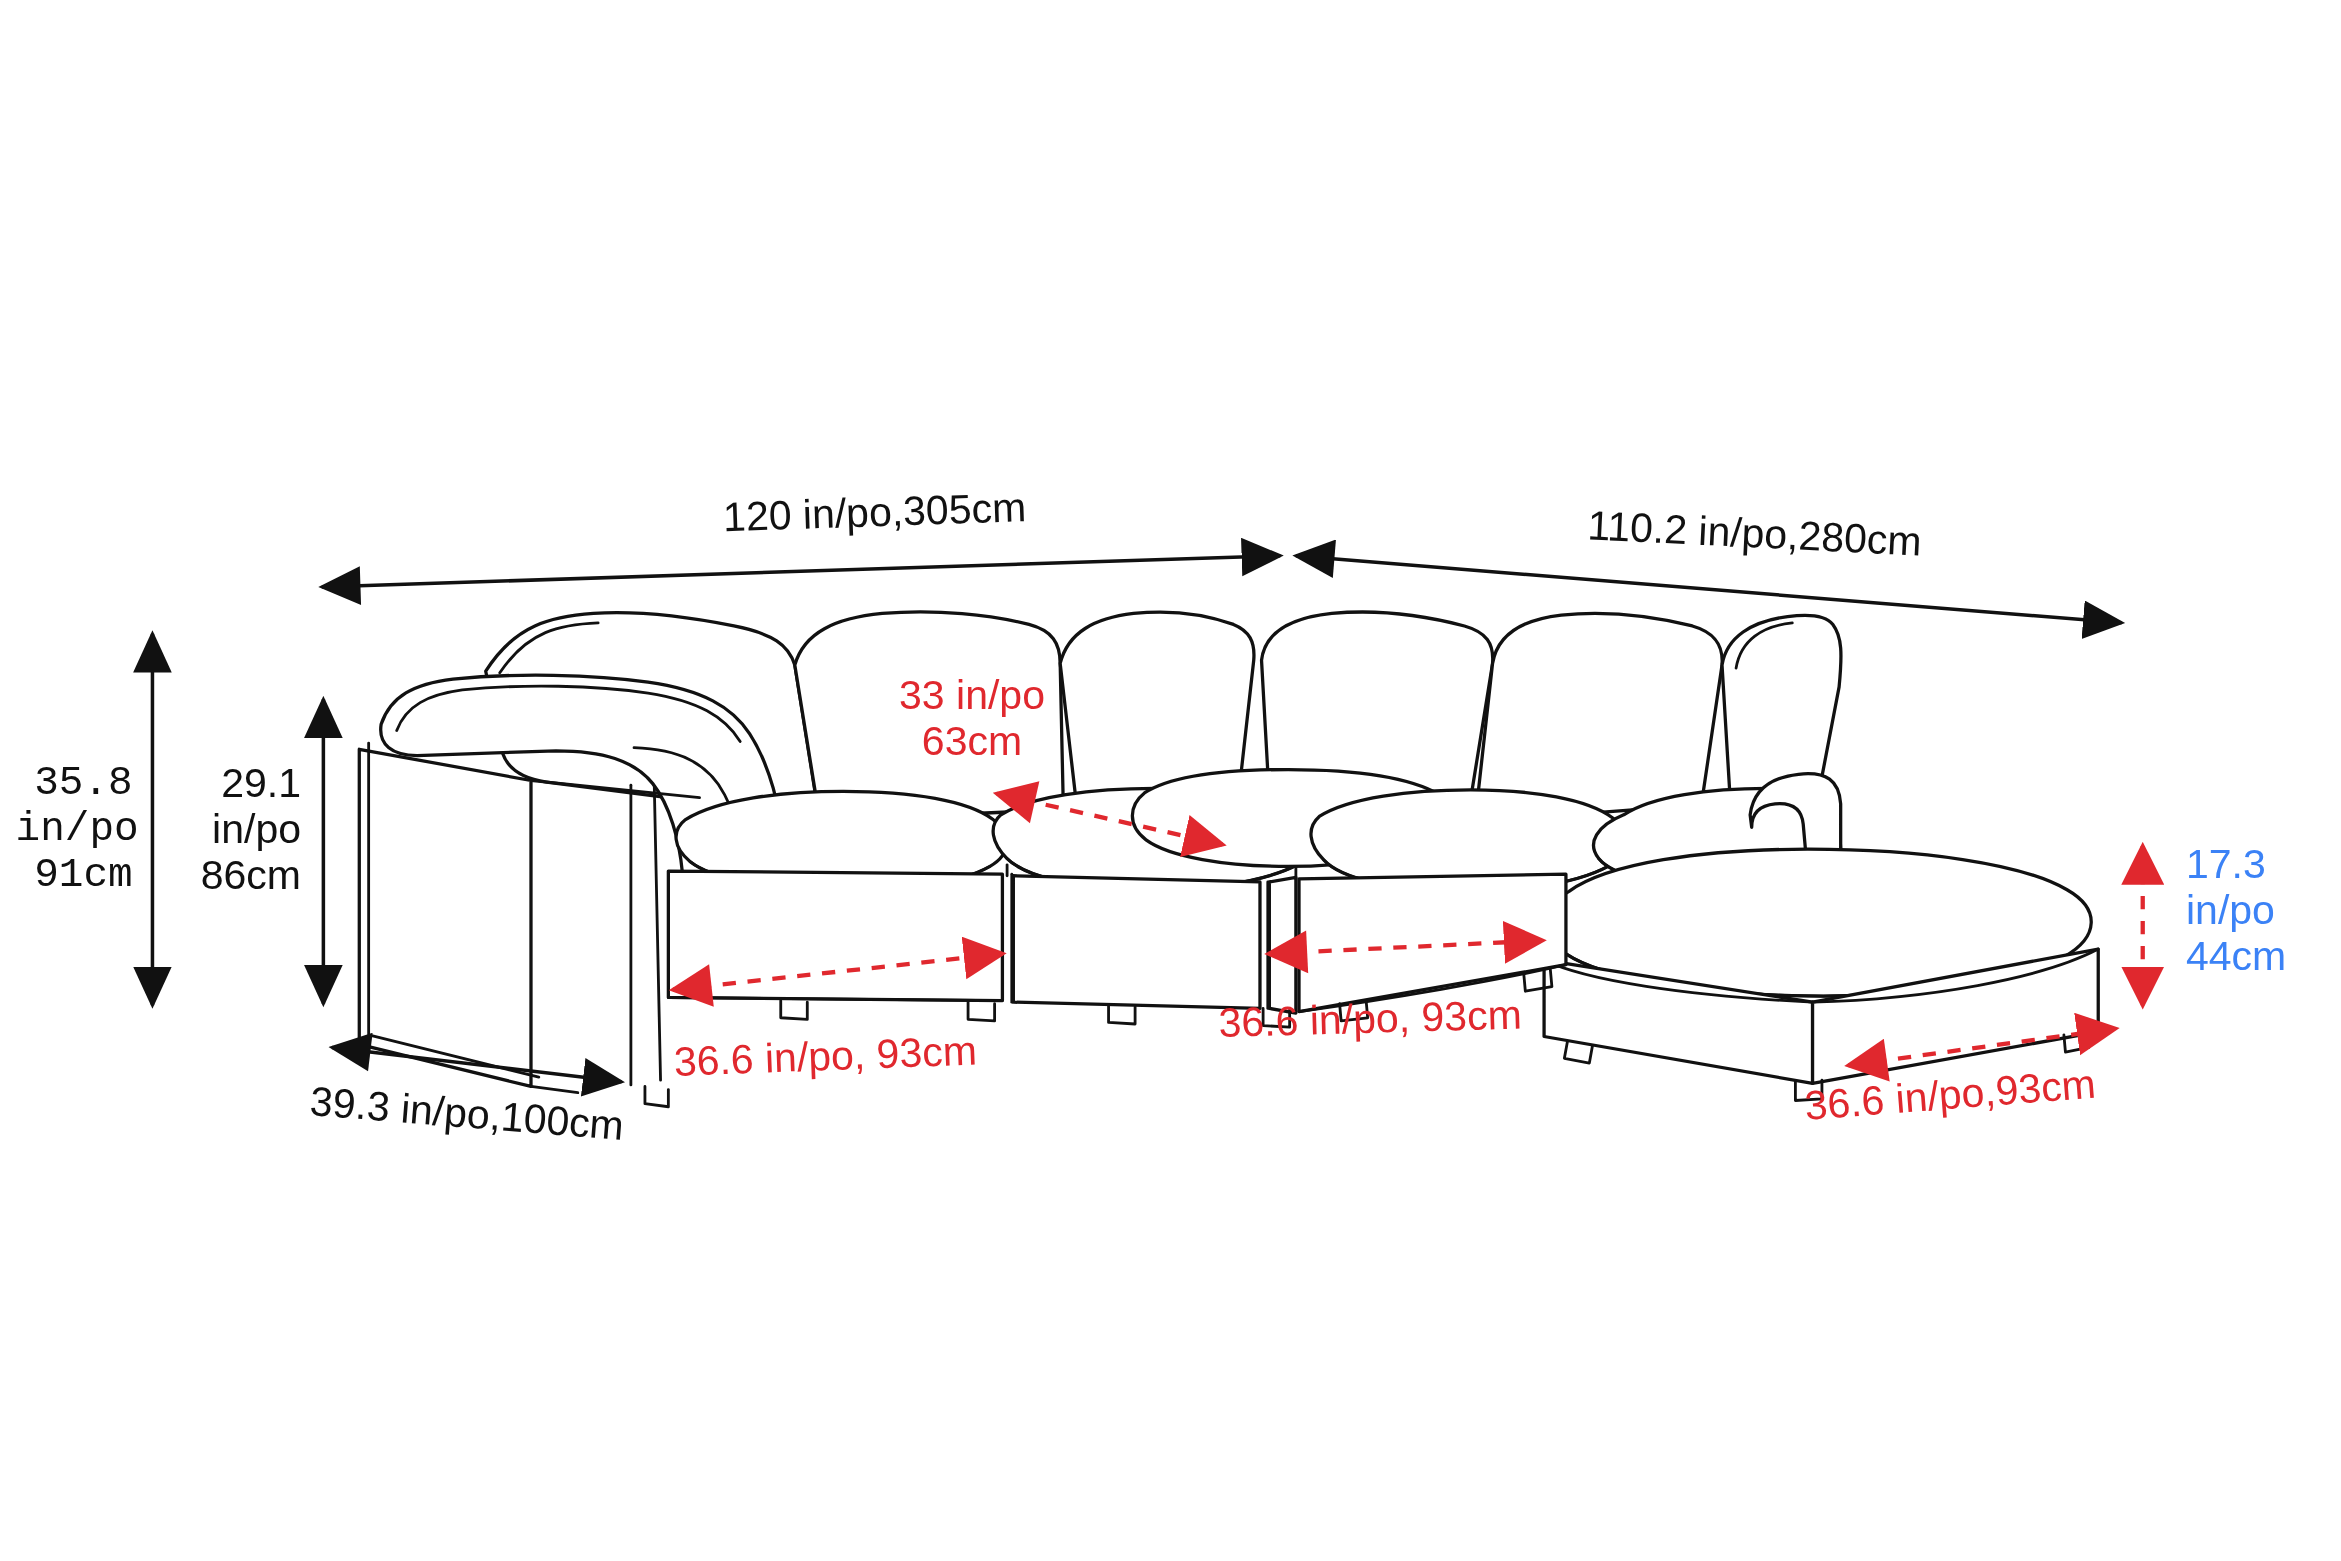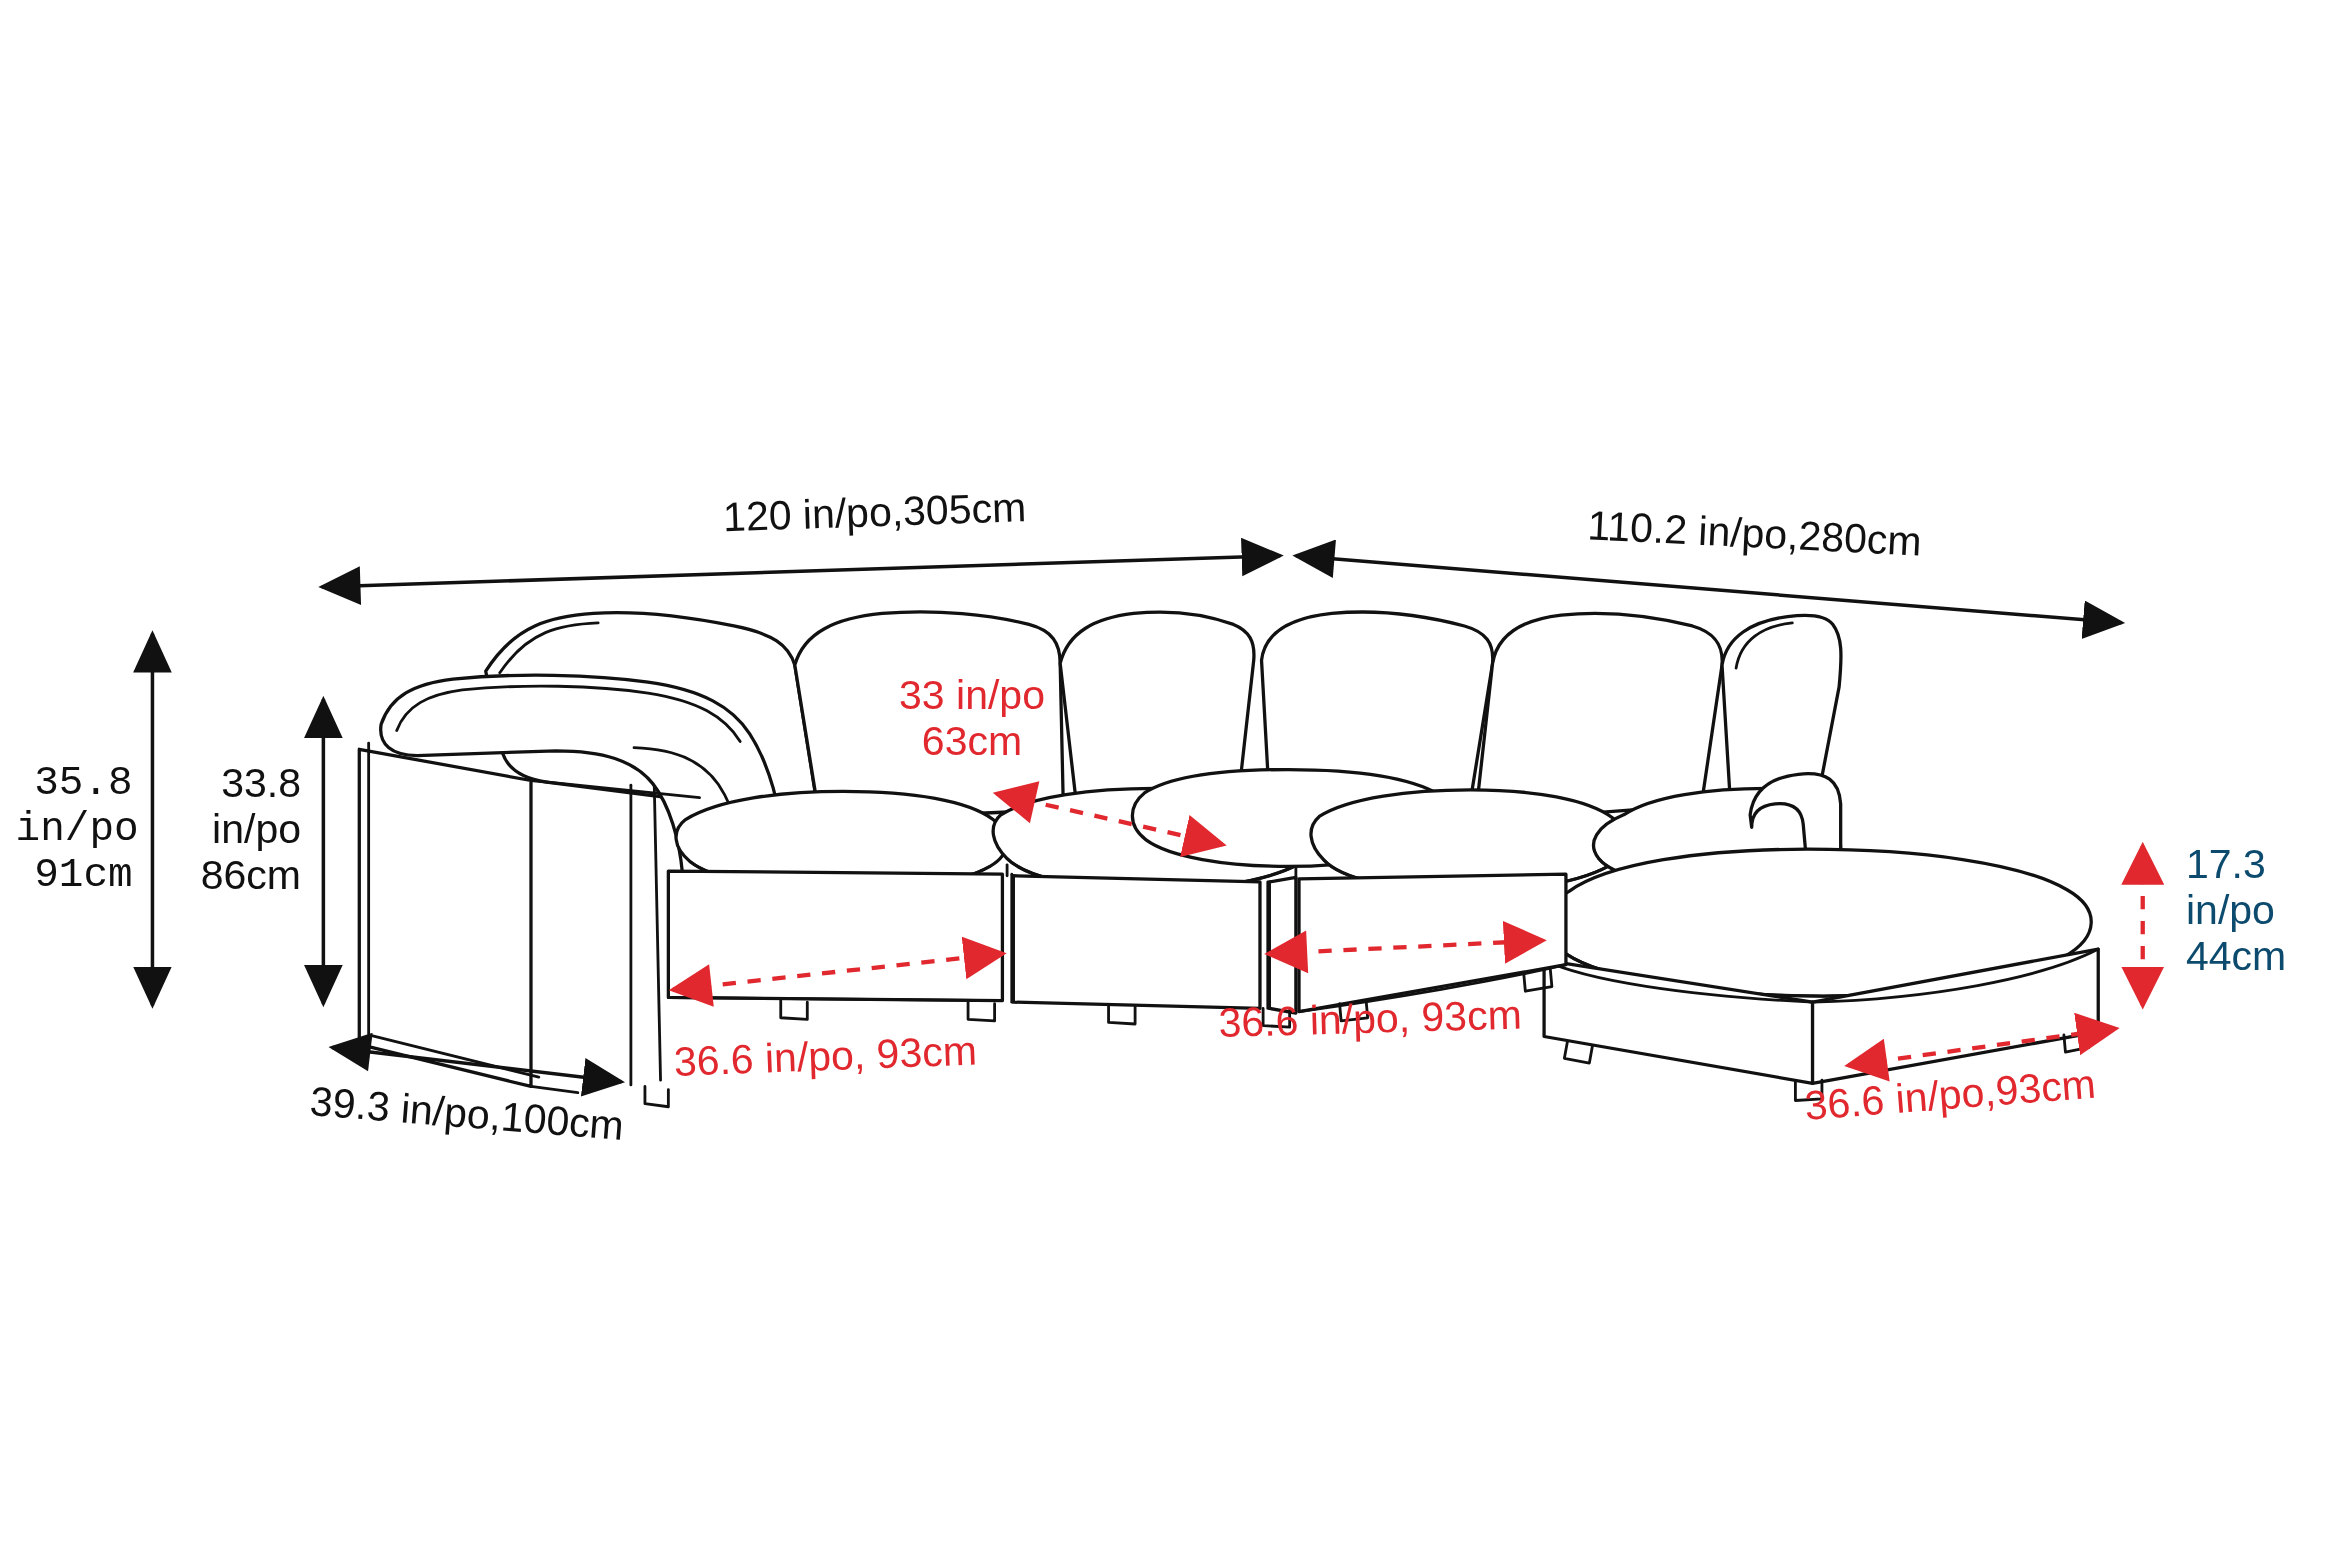--- a/index.html
+++ b/index.html
@@ -289,33 +289,33 @@
   </svg>
 
   <div class="label c" style="left:671px; top:497px; width:406px; font-size:41px; transform:rotate(-1.9deg); transform-origin:left top;">120 in/po,305cm</div>
 
   <div class="label c" style="left:1522px; top:500px; width:468px; font-size:41px; transform:rotate(2.8deg); transform-origin:left top;">110.2 in/po,280cm</div>
 
   <div class="label r" style="left:15.6px; top:761px; width:117px; font-size:41px;font-family:Liberation Mono, monospace;">35.8
 in/po
 91cm</div>
 
-  <div class="label r" style="left:176px; top:761px; width:125px; font-size:41px;">33.8
+  <div class="label r" style="left:176px; top:761px; width:125px; font-size:41px;">29.1
 in/po
 86cm</div>
 
   <div class="label c red" style="left:855px; top:673px; width:234px; font-size:41px;">33 in/po
 63cm</div>
 
   <div class="label" style="left:312px; top:1079px; width:484px; font-size:41px; transform:rotate(4.6deg); transform-origin:left top;">39.3 in/po,100cm</div>
 
   <div class="label red" style="left:673px; top:1040px; width:437px; font-size:41px; transform:rotate(-2.2deg); transform-origin:left top;">36.6 in/po, 93cm</div>
 
   <div class="label red" style="left:1218px; top:1001px; width:437px; font-size:41px; transform:rotate(-1.6deg); transform-origin:left top;">36.6 in/po, 93cm</div>
 
   <div class="label red" style="left:1803px; top:1084px; width:453px; font-size:41px; transform:rotate(-4.4deg); transform-origin:left top;">36.6 in/po,93cm</div>
 
-  <div class="label" style="left:2186px; top:842px; width:141px; font-size:41px; color:#0c4a6e;">17.3
+  <div class="label" style="left:2186px; top:842px; width:141px; font-size:41px; color:#3b82f6;">17.3
 in/po
 44cm</div>
 
 </div>
 
 
 </body></html>

